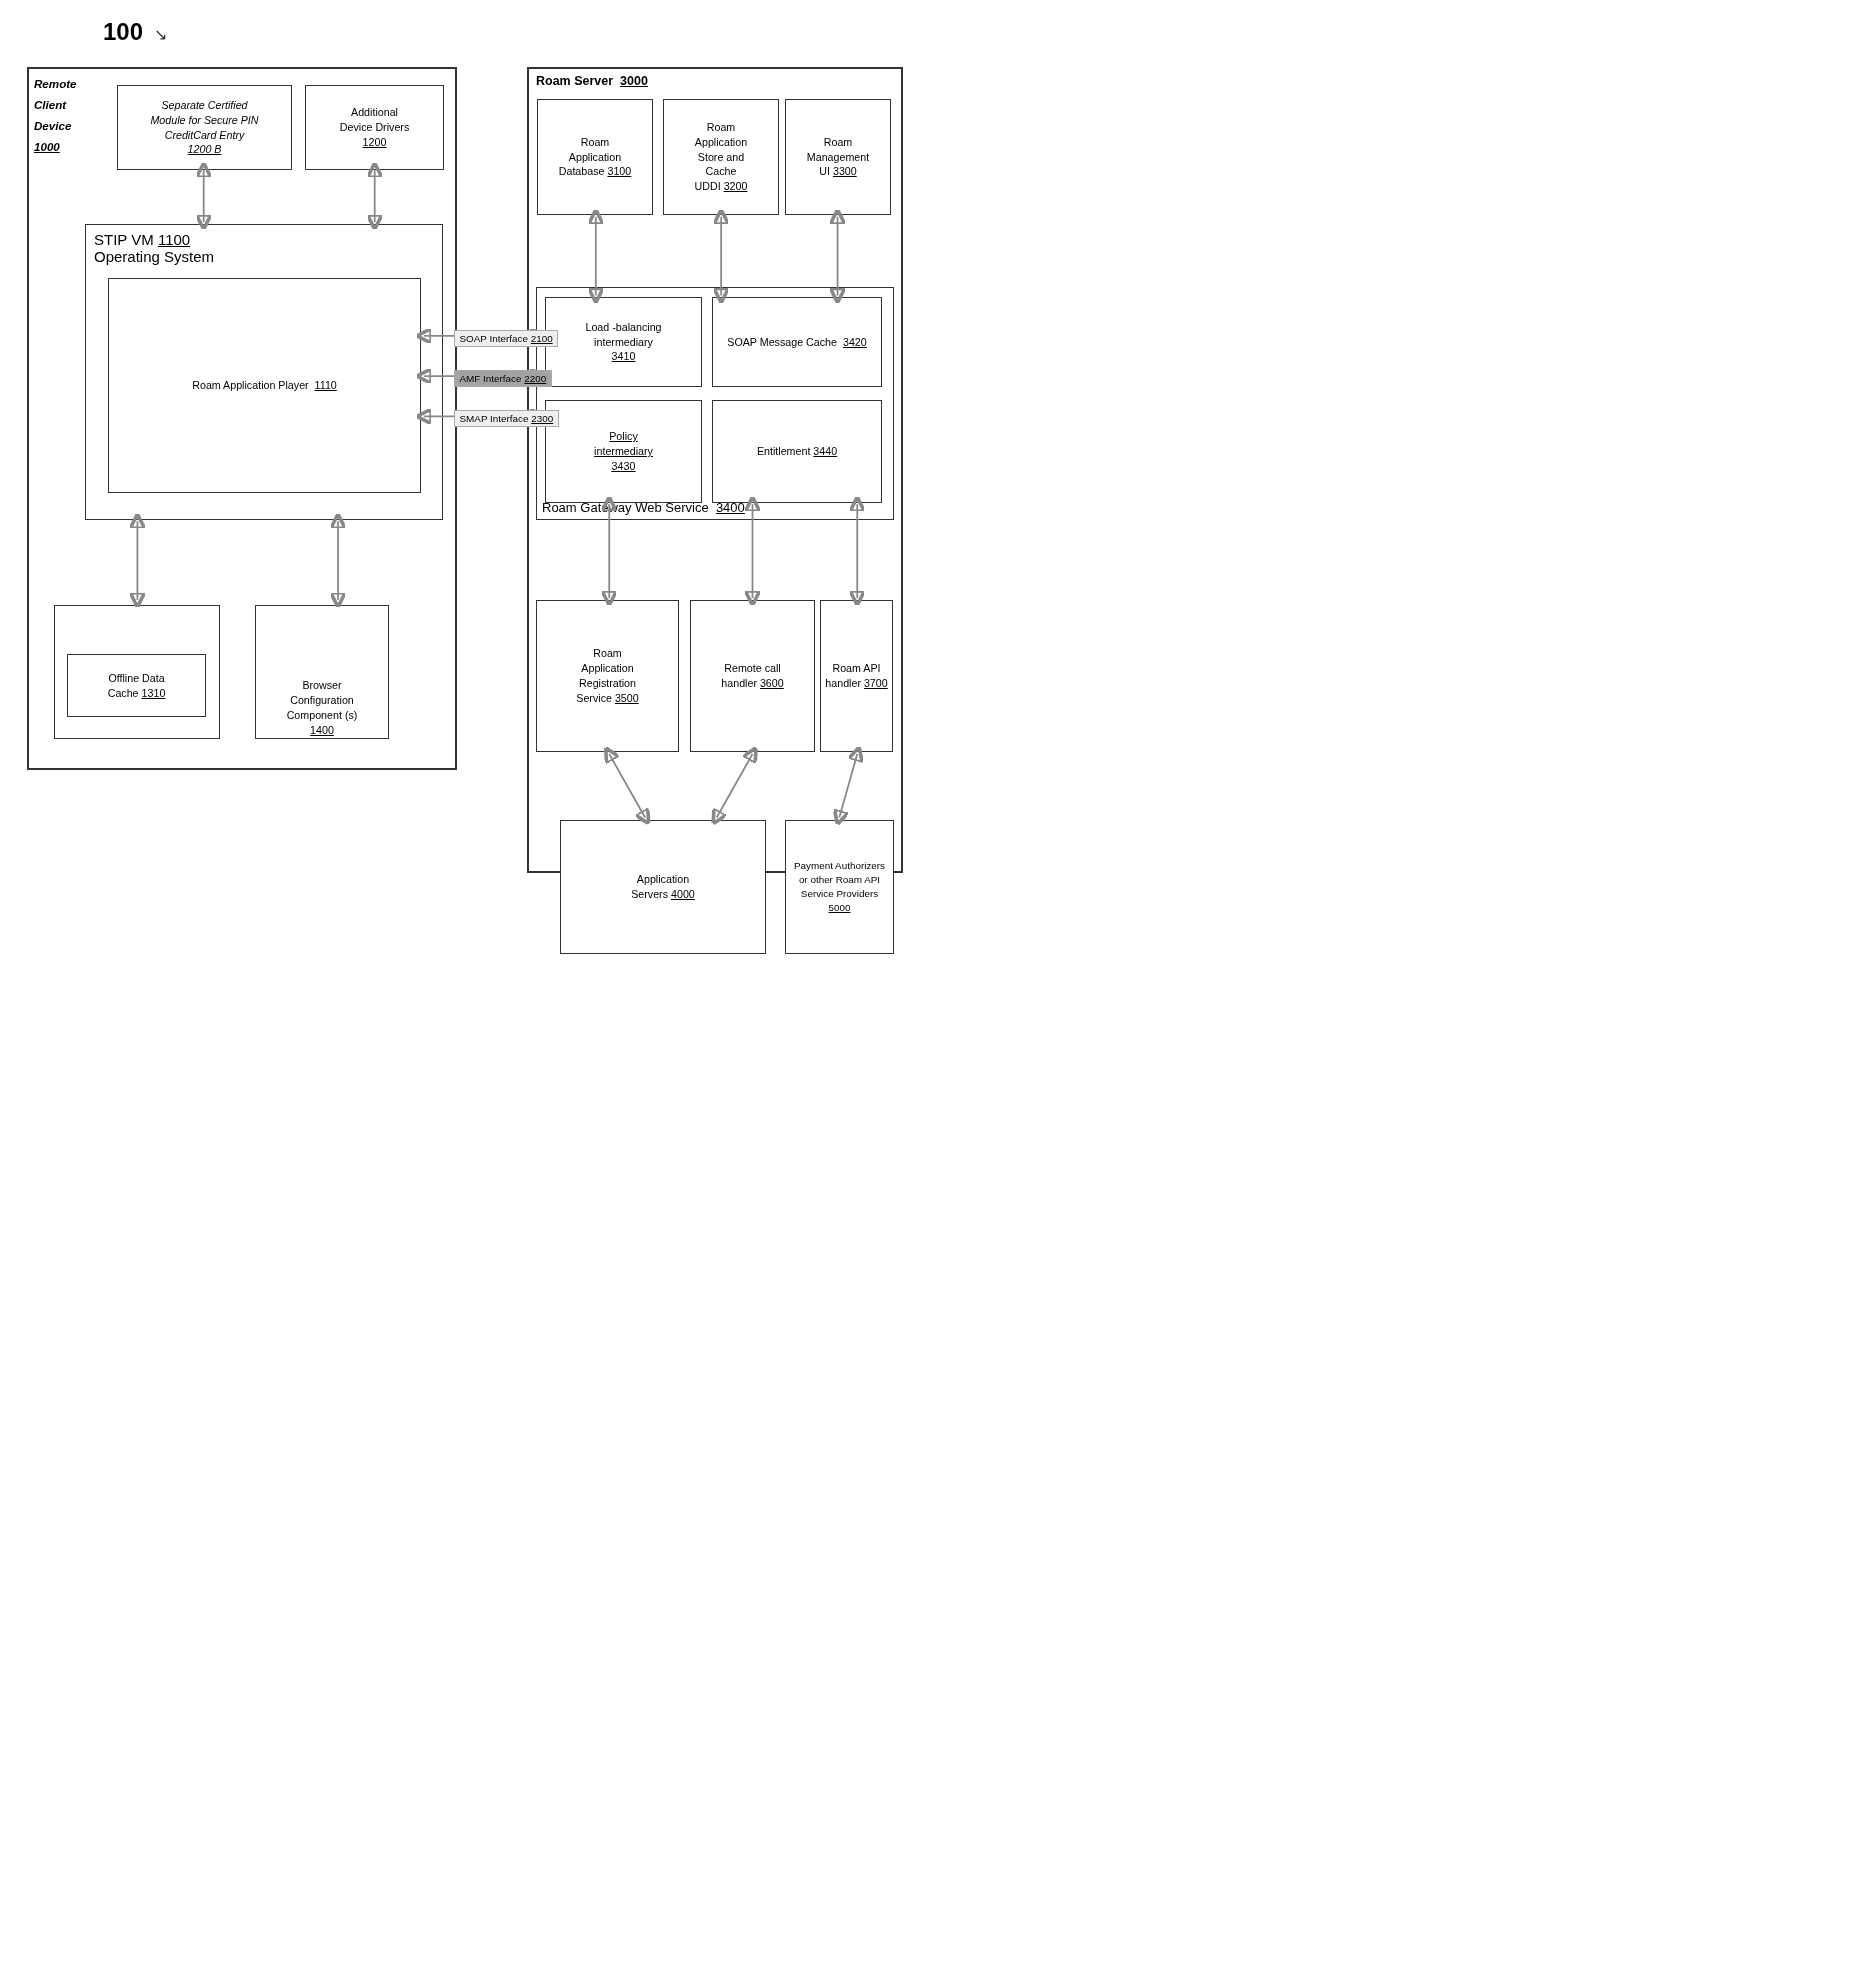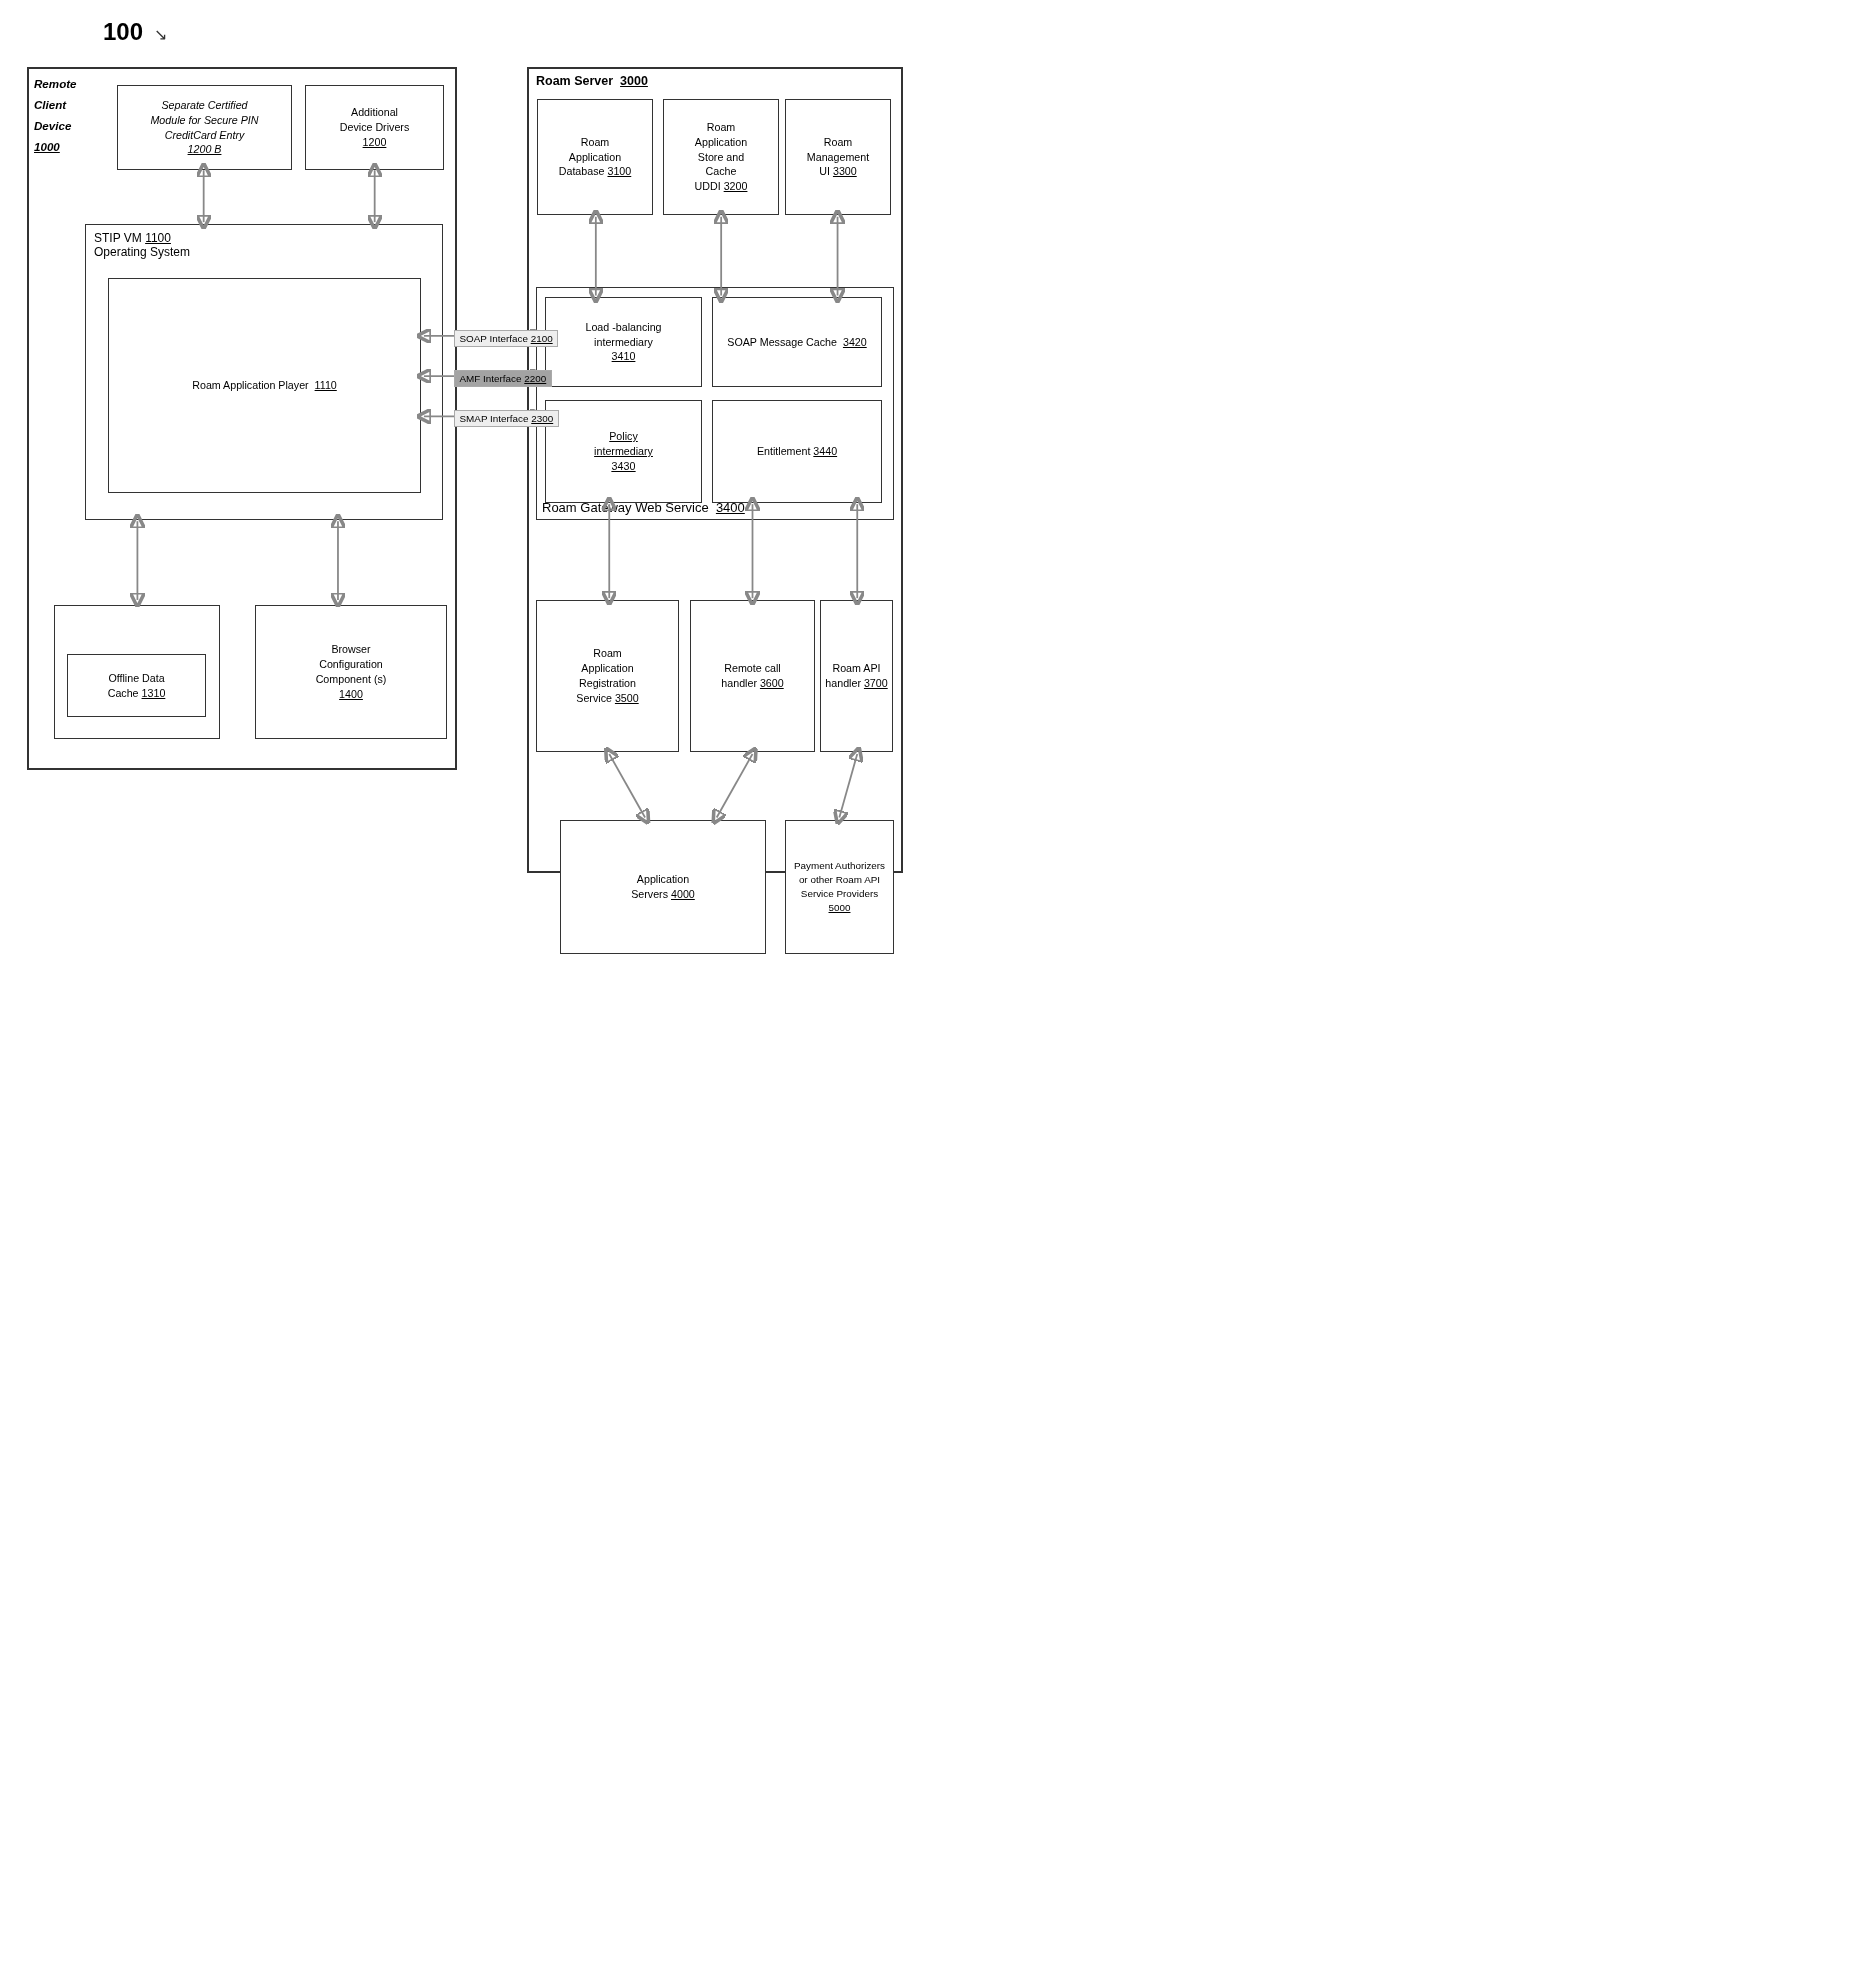--- a/index.html
+++ b/index.html
@@ -72,37 +72,37 @@
   <div class="box" style="left:99px;top:67px;width:175px;height:85px;font-style:italic;">
     <span>Separate Certified<br>Module for Secure PIN<br>CreditCard Entry<br><span class="underline">1200 B</span></span>
   </div>
 
   <div class="box" style="left:287px;top:67px;width:139px;height:85px;justify-content:center;">
     <span>Additional<br>Device Drivers<br><span class="underline">1200</span></span>
   </div>
 
   <div class="box" style="left:67px;top:206px;width:358px;height:296px;">
   </div>
-  <div style="position:absolute;top:213px;left:76px;font-size:12px;">
+  <div style="position:absolute;top:213px;left:76px;font-size:15px;">
     STIP VM <span class="underline">1100</span><br>Operating System
   </div>
 
   <div class="box" style="left:90px;top:260px;width:313px;height:215px;">
     <span>Roam Application Player &nbsp;<span class="underline">1110</span></span>
   </div>
 
   <div class="box" style="left:36px;top:587px;width:166px;height:134px;">
     <span>Offline Application<br>Cache <span class="underline">1300</span></span>
   </div>
 
   <div class="box" style="left:49px;top:636px;width:139px;height:63px;">
     <span>Offline Data<br>Cache <span class="underline">1310</span></span>
   </div>
 
-  <div class="box" style="left:237px;top:587px;width:192px;height:134px;">
+  <div class="box" style="left:237px;top:587px;width:134px;height:134px;justify-content:flex-end;">
     <span>Browser<br>Configuration<br>Component (s)<br><span class="underline">1400</span></span>
   </div>
 
   <div class="box box-thick" style="left:509px;top:49px;width:376px;height:806px;">
   </div>
   <div style="position:absolute;top:56px;left:518px;font-weight:bold;font-size:12.5px;">
     <span>Roam Server</span> &nbsp;<span class="underline">3000</span>
   </div>
 
   <div class="box" style="left:519px;top:81px;width:116px;height:116px;">

